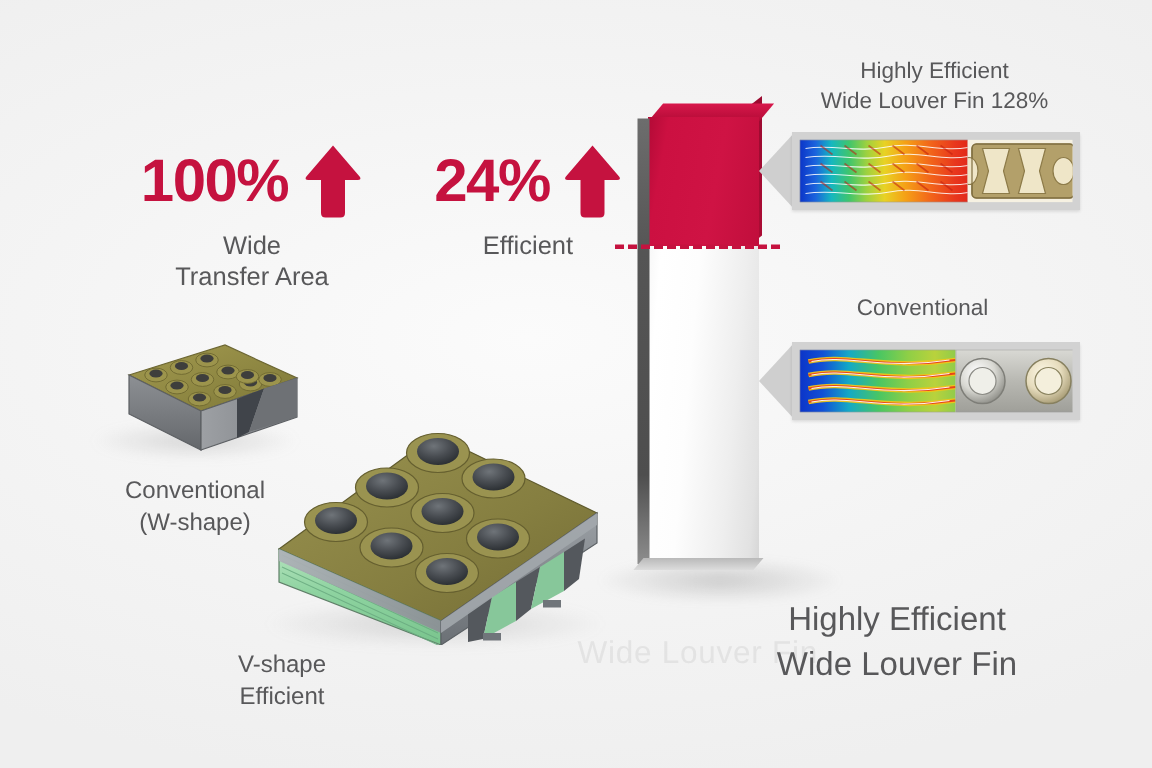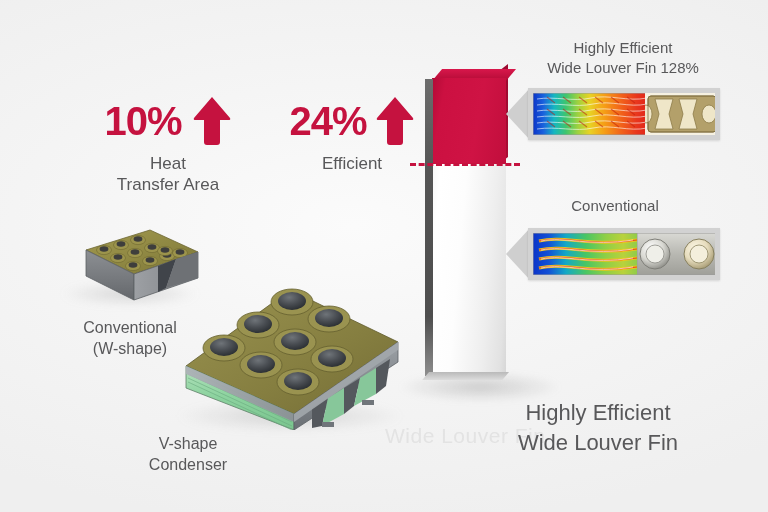--- a/index.html
+++ b/index.html
@@ -156,26 +156,26 @@
     filter: blur(4px);
   }
 </style>
 </head>
 <body>
 
 <div id="stage">
 
   <div class="abs nosel" style="left:88px; top:95px; width:160px;">
     <div style="display:flex; align-items:center; justify-content:center; gap:10px;">
-      <span class="stat-pct">10%</span>
+      <span class="stat-pct">100%</span>
       <svg class="arrow-up" viewBox="0 0 40 52">
         <path d="M20 2 L38 23 Q39 25 36.5 25 L28 25 L28 47 Q28 50 25 50 L15 50 Q12 50 12 47 L12 25 L3.5 25 Q1 25 2 23 Z" fill="#c5123f"></path>
       </svg>
     </div>
-    <div class="stat-caption" style="margin-top:6px;">Heat
+    <div class="stat-caption" style="margin-top:6px;">Wide
 Transfer Area</div>
   </div>
 
   <div class="abs nosel" style="left:282px; top:95px; width:140px;">
     <div style="display:flex; align-items:center; justify-content:center; gap:8px;">
       <span class="stat-pct">24%</span>
       <svg class="arrow-up" viewBox="0 0 40 52">
         <path d="M20 2 L38 23 Q39 25 36.5 25 L28 25 L28 47 Q28 50 25 50 L15 50 Q12 50 12 47 L12 25 L3.5 25 Q1 25 2 23 Z" fill="#c5123f"></path>
       </svg>
     </div>
@@ -477,20 +477,20 @@
         <polygon points="204,86 218,77 214,104 204,112" fill="#54585d"></polygon>
       </g>
       <polygon points="122,132 226,60 226,68 122,140" fill="#a2a7ac" opacity="0.9"></polygon>
 
       <rect x="150" y="140" width="12" height="5" fill="#70757a"></rect>
       <rect x="190" y="118" width="12" height="5" fill="#70757a"></rect>
     </svg>
   </div>
 
   <div class="model-label" style="left:96px; top:434px; width:184px;">V-shape
-Condenser</div>
+Efficient</div>
 
   <div id="watermark" class="nosel">Wide Louver Fin</div>
 
   <div id="bottom-title" class="nosel" style="left:492px; top:398px; width:212px;">Highly Efficient
 Wide Louver Fin</div>
 
 </div>
 
 </body></html>

